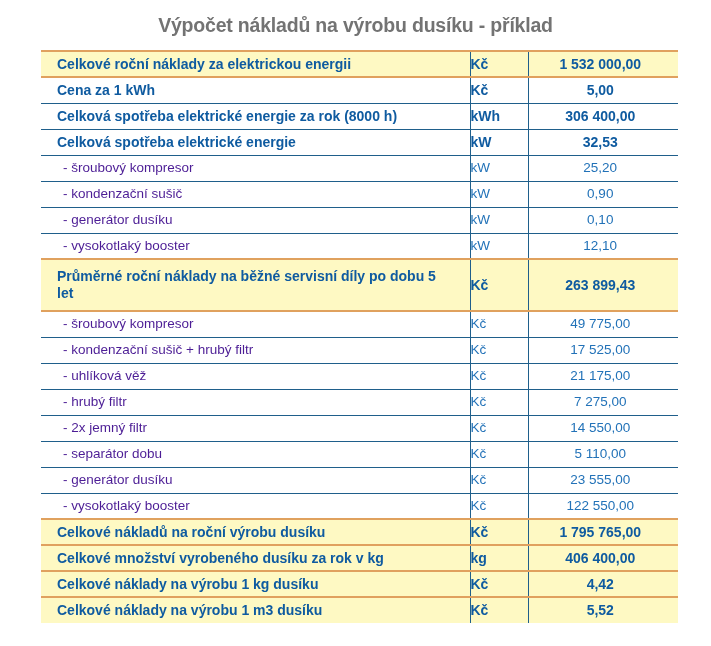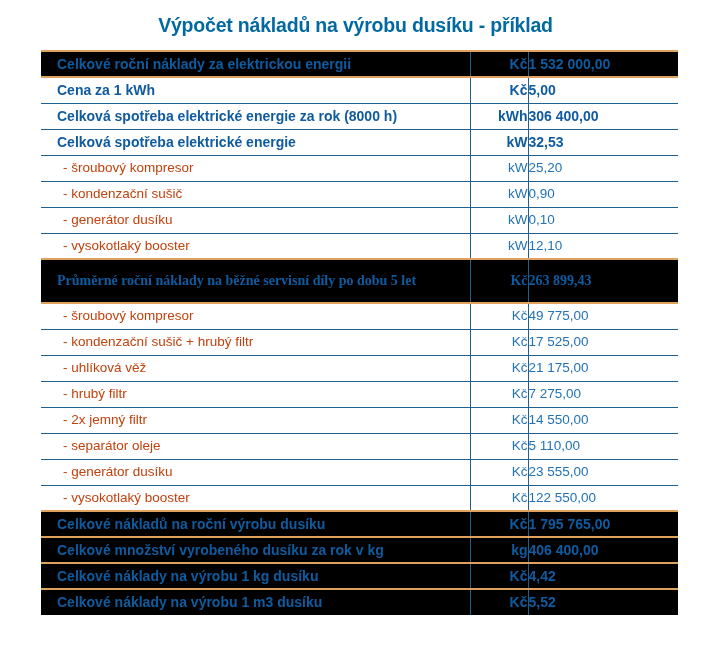--- a/index.html
+++ b/index.html
@@ -20,21 +20,21 @@
     box-sizing: border-box;
   }
   .page-title {
     position: absolute;
     top: 14px;
     left: 0;
     width: 711px;
     text-align: center;
     font-size: 19.5px;
     font-weight: bold;
-    color: #0369a1;
+    color: #737373;
     letter-spacing: -0.2px;
     white-space: nowrap;
   }
   .cost-table {
     position: absolute;
     top: 50px;
     left: 41px;
     width: 637px;
     border-collapse: collapse;
     table-layout: fixed;
@@ -51,62 +51,63 @@
     color: #1f6eb5;
     font-size: 13.5px;
     line-height: 1.18;
     box-sizing: border-box;
   }
   .cost-table td.label {
     padding-left: 16px;
     text-align: left;
   }
   .cost-table td.unit {
-    text-align: right;
+    text-align: left;
     border-left: 1.6px solid #1f5f8b;
     border-right: 1.6px solid #1f5f8b;
   }
   .cost-table td.value {
+    text-align: center;
     padding-right: 6px;
   }
 
   
   tr.bold td {
     font-weight: bold;
     color: #0f5ba0;
     font-size: 14px;
   }
   
   tr.detail td.label {
     padding-left: 22px;
     font-weight: normal;
-    color: #c2410c;
+    color: #4c1d95;
   }
   tr.detail td.unit,
   tr.detail td.value {
     font-weight: normal;
     color: #2272b8;
   }
 
   
   tr.hl td {
-    background: #000000;
+    background: #fef9c3;
   }
   
   tr.rule-top td {
     border-top: 2.6px solid #e0a15e;
   }
   tr.rule-bottom td {
     border-bottom: 2.6px solid #e0a15e;
   }
   tr.no-bottom td {
     border-bottom: none;
   }
   
-  tr.tall { height: 44px; font-family: Liberation Serif, serif; }
+  tr.tall { height: 52px; }
   tr.tall td.label {
     padding-top: 2px;
     padding-bottom: 2px;
     padding-right: 30px;
     white-space: normal;
   }
 </style>
 </head>
 <body>
 
@@ -185,21 +186,21 @@
           <td class="label">- hrubý filtr</td>
           <td class="unit">Kč</td>
           <td class="value">7 275,00</td>
         </tr>
         <tr class="detail">
           <td class="label">- 2x jemný filtr</td>
           <td class="unit">Kč</td>
           <td class="value">14 550,00</td>
         </tr>
         <tr class="detail">
-          <td class="label">- separátor oleje</td>
+          <td class="label">- separátor dobu</td>
           <td class="unit">Kč</td>
           <td class="value">5 110,00</td>
         </tr>
         <tr class="detail">
           <td class="label">- generátor dusíku</td>
           <td class="unit">Kč</td>
           <td class="value">23 555,00</td>
         </tr>
         <tr class="detail">
           <td class="label">- vysokotlaký booster</td>

